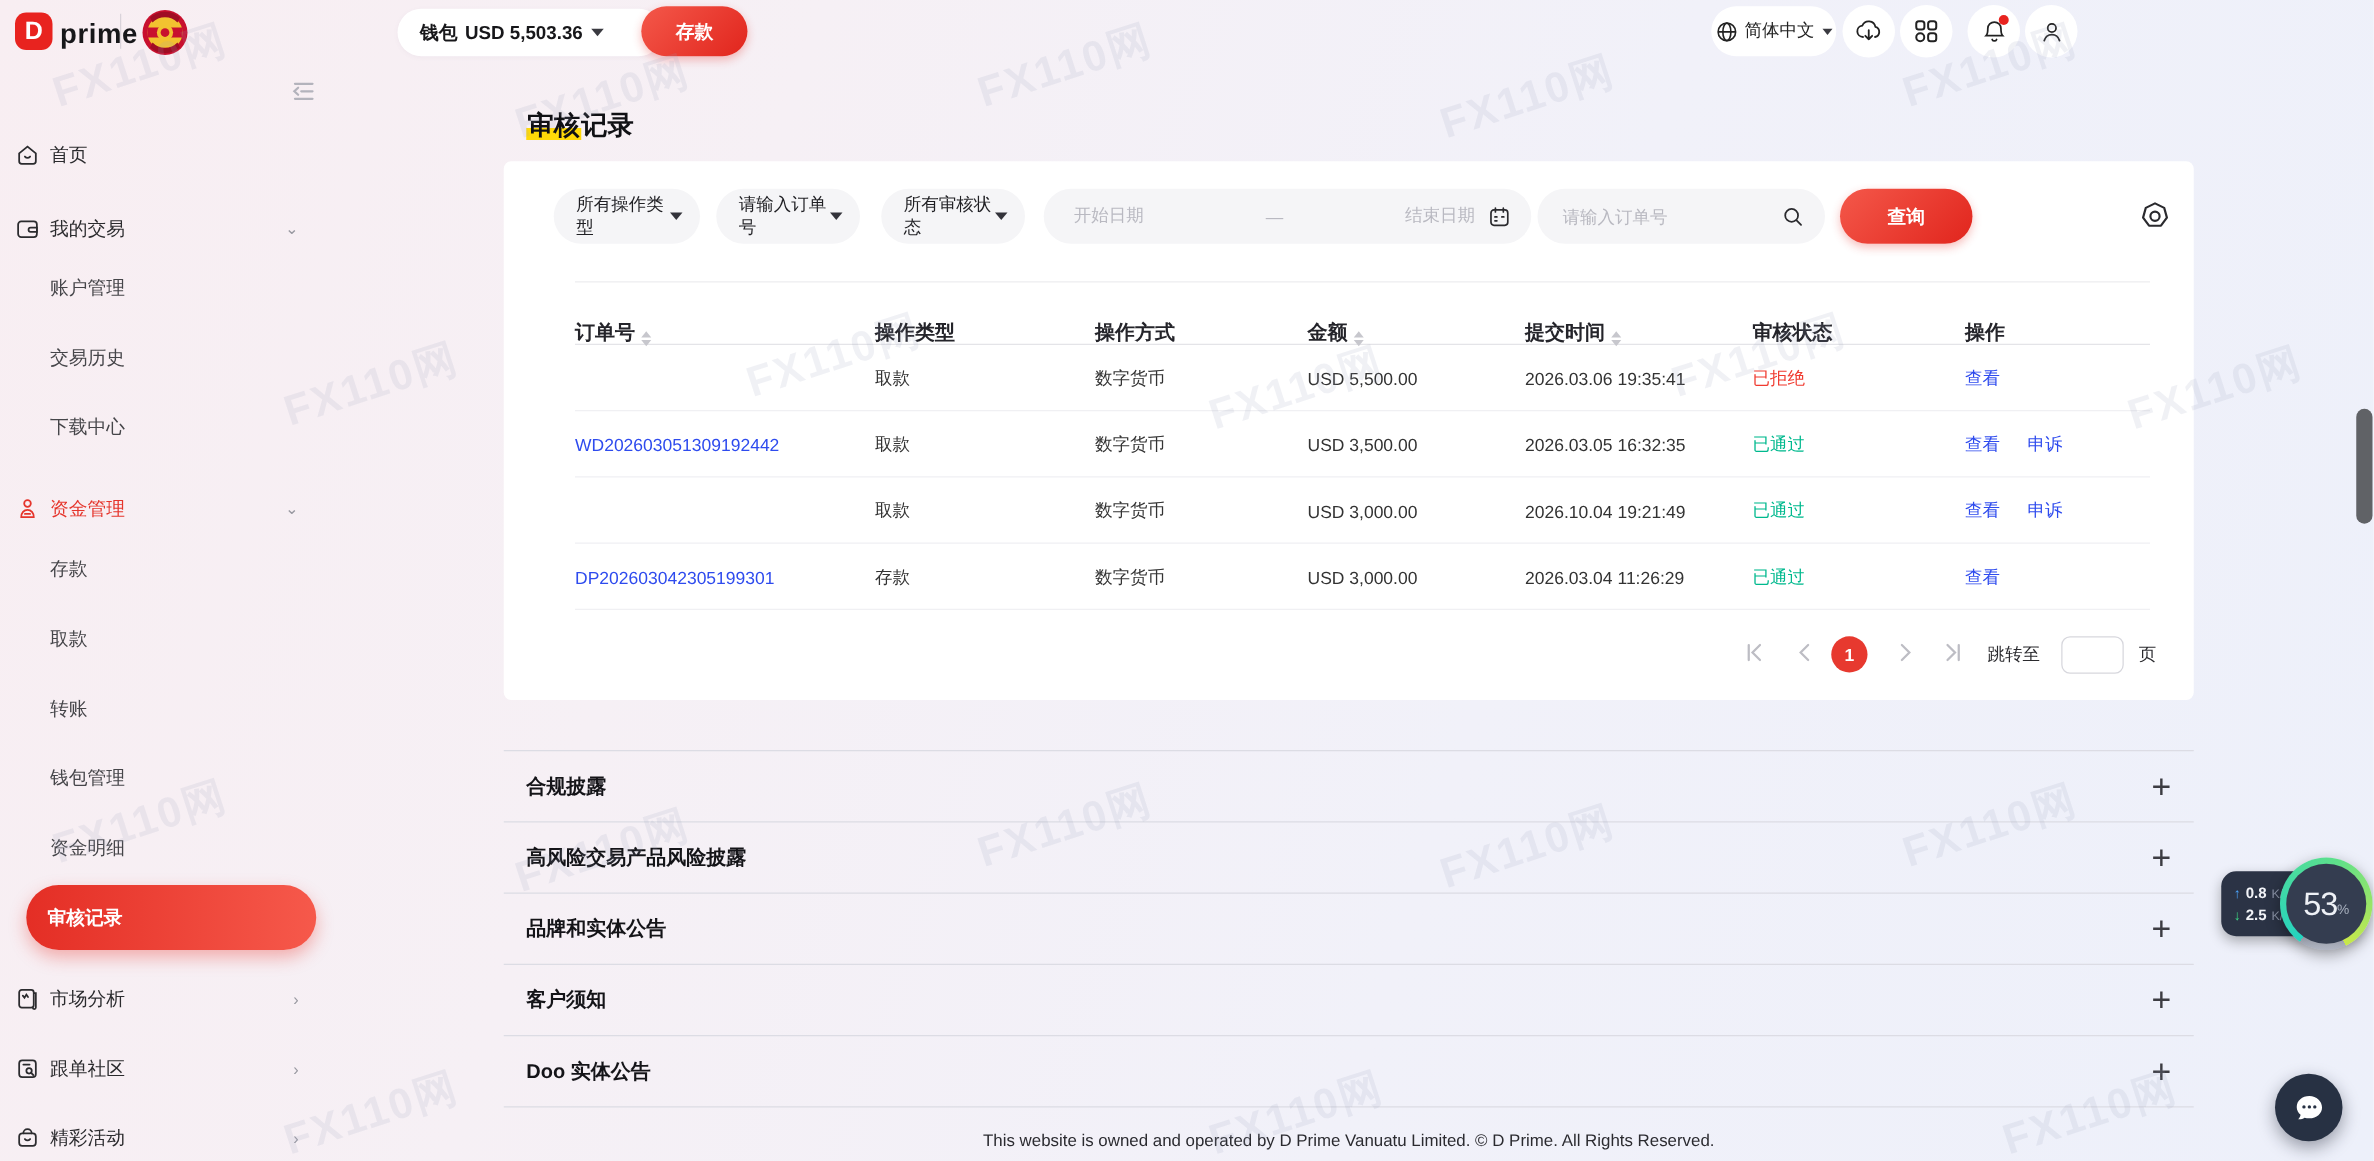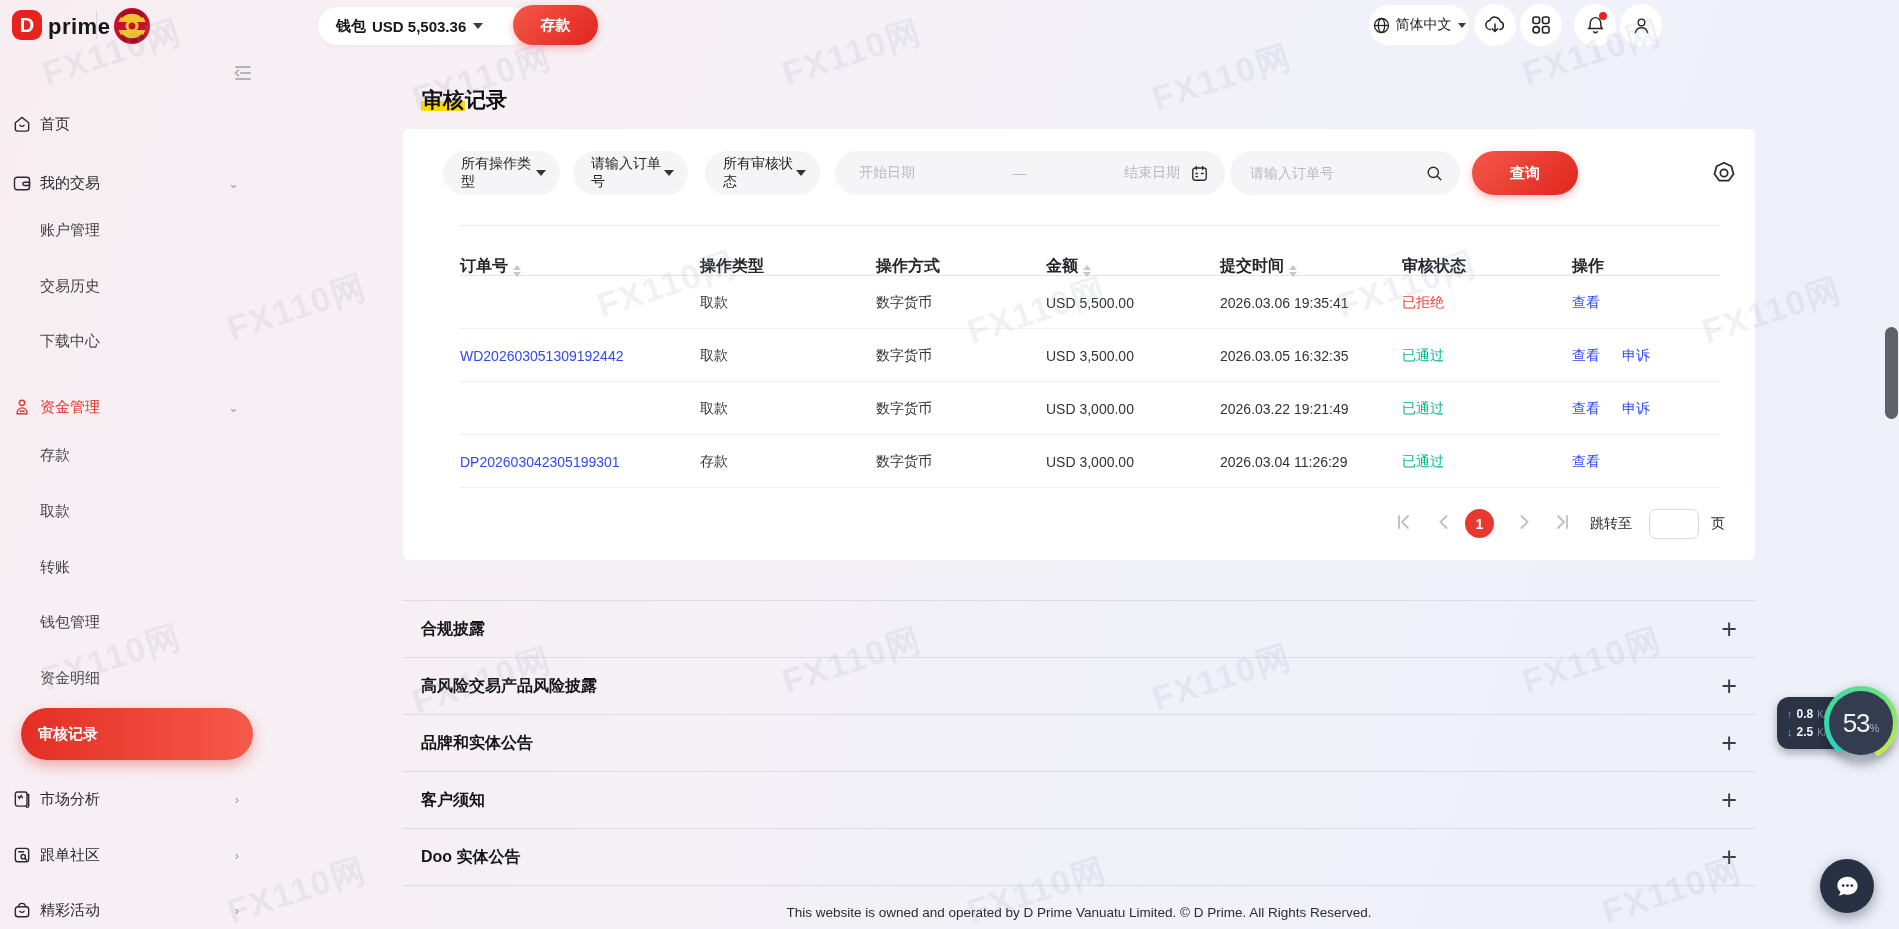--- a/index.html
+++ b/index.html
@@ -385,21 +385,21 @@
       <div class="td c5" style="color: rgb(0, 185, 142);">已通过</div>
       <div class="td c6">
           <span class="blue">查看</span>
           <span class="blue" style="margin-left:22px">申诉</span>
         </div>
     </div>
     <div class="trow" style="top:253px">
       <div class="td c1">取款</div>
       <div class="td c2">数字货币</div>
       <div class="td c3">USD 3,000.00</div>
-      <div class="td c4">2026.03.22 19:21:49</div>
+      <div class="td c4">2026.10.04 19:21:49</div>
       <div class="td c5" style="color: rgb(0, 185, 142);">已通过</div>
       <div class="td c6">
           <span class="blue">查看</span>
           <span class="blue" style="margin-left:22px">申诉</span>
         </div>
     </div>
     <div class="trow" style="top:306px">
       <div class="td c0 blue">DP202603042305199301</div>
       <div class="td c1">存款</div>
       <div class="td c2">数字货币</div>

